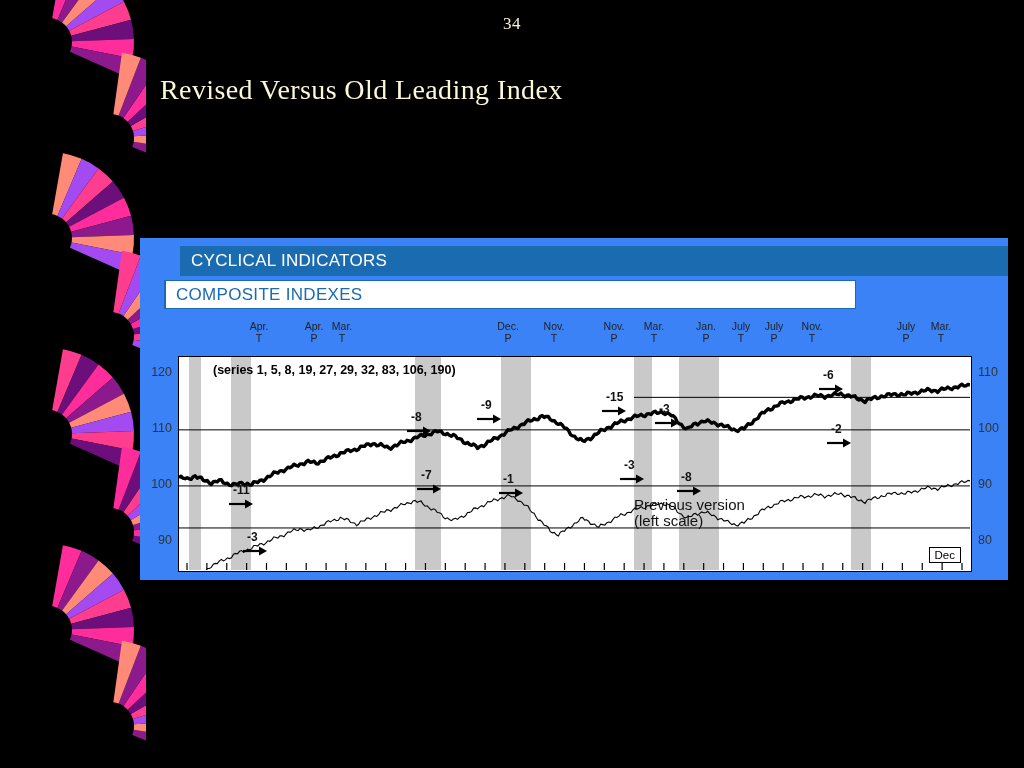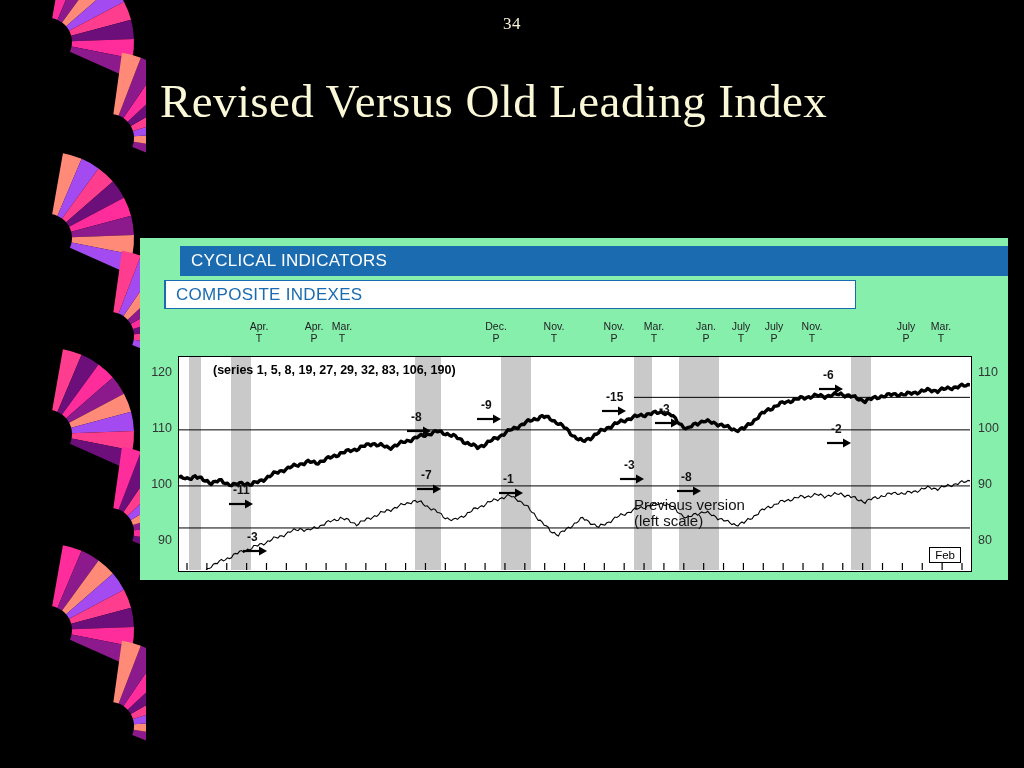--- a/index.html
+++ b/index.html
@@ -8,32 +8,32 @@
 
   
   #page-number{
     position:absolute;left:0;top:14px;width:1024px;text-align:center;
     color:#f7f3d4;font-family:"Liberation Serif",serif;font-size:17px;letter-spacing:.5px;
   }
 
   
   #slide-title{
     position:absolute;left:160px;top:74px;width:800px;
-    color:#fbf8d8;font-family:"Liberation Serif",serif;font-size:47px;
+    color:#fbf8d8;font-family:"Liberation Serif",serif;font-size:28px;
     letter-spacing:.4px;white-space:nowrap;
   }
 
   
   #deco{position:absolute;left:18px;top:0px;width:128px;height:768px;}
   #deco svg{display:block;}
 
   
   #chart-panel{
     position:absolute;left:140px;top:238px;width:868px;height:342px;
-    background:#86efac;
+    background:#3b82f6;
   }
   #cyclical-bar{
     position:absolute;left:40px;top:8px;width:828px;height:30px;
     background:#1a6bb0;color:#ffffff;font-size:17px;font-weight:400;
     letter-spacing:.3px;display:flex;align-items:center;padding-left:11px;
     box-sizing:border-box;
   }
   #composite-bar{
     position:absolute;left:24px;top:42px;width:692px;height:29px;
     background:#ffffff;border:1px solid #1a6bb0;border-left-width:2px;
@@ -193,21 +193,21 @@
           <span class="k">T</span>
         </div>
         <div class="tp" style="left: 138px;">
           <span class="m">Apr.</span>
           <span class="k">P</span>
         </div>
         <div class="tp" style="left: 166px;">
           <span class="m">Mar.</span>
           <span class="k">T</span>
         </div>
-        <div class="tp" style="left: 320px;">
+        <div class="tp" style="left: 332px;">
           <span class="m">Dec.</span>
           <span class="k">P</span>
         </div>
         <div class="tp" style="left: 378px;">
           <span class="m">Nov.</span>
           <span class="k">T</span>
         </div>
         <div class="tp" style="left: 438px;">
           <span class="m">Nov.</span>
           <span class="k">P</span>
@@ -388,17 +388,17 @@
 
         <div class="series-note" id="chart-heading">
           <span class="l2">(series 1, 5, 8, 19, 27, 29, 32, 83, 106, 190)</span>
         </div>
 
         <div class="prevnote" id="prev-note" style="left:455px;top:140px;">
           <span>Previous version</span><br>
           <span>(left scale)</span>
         </div>
 
-        <div id="nov-box">Feb</div>
+        <div id="nov-box">Dec</div>
       </div>
     </div>
   </div>
 </div>
 
 </body></html>

